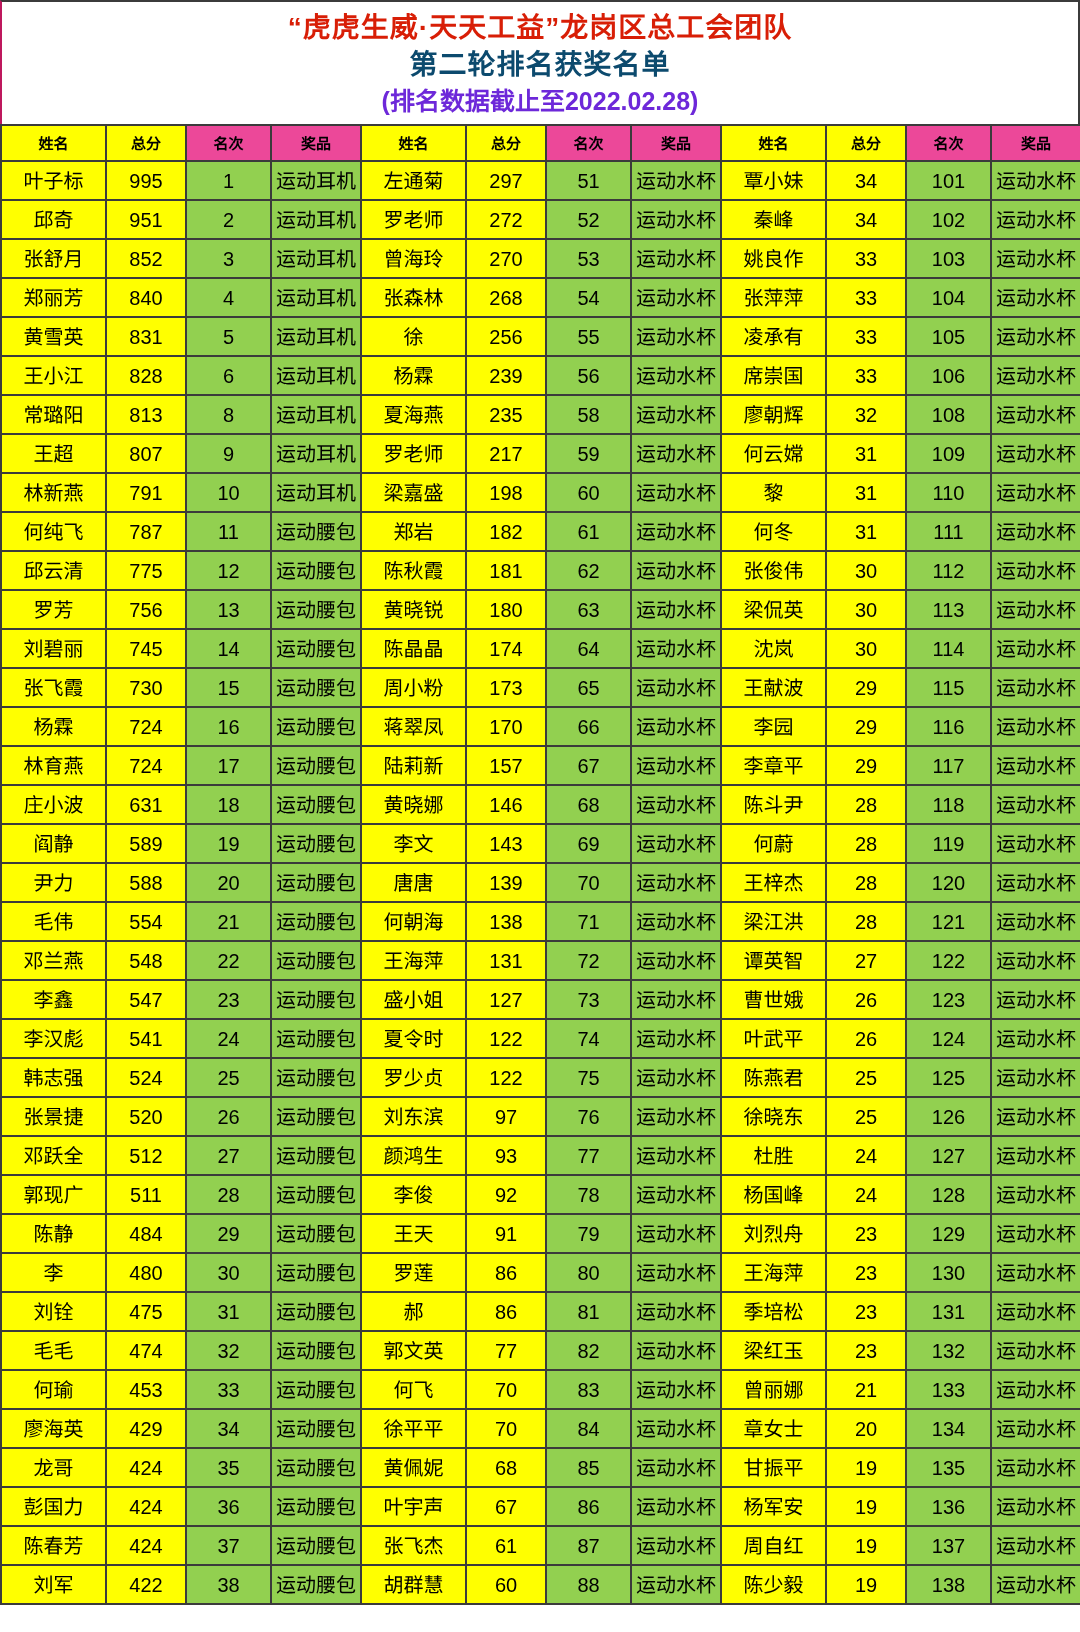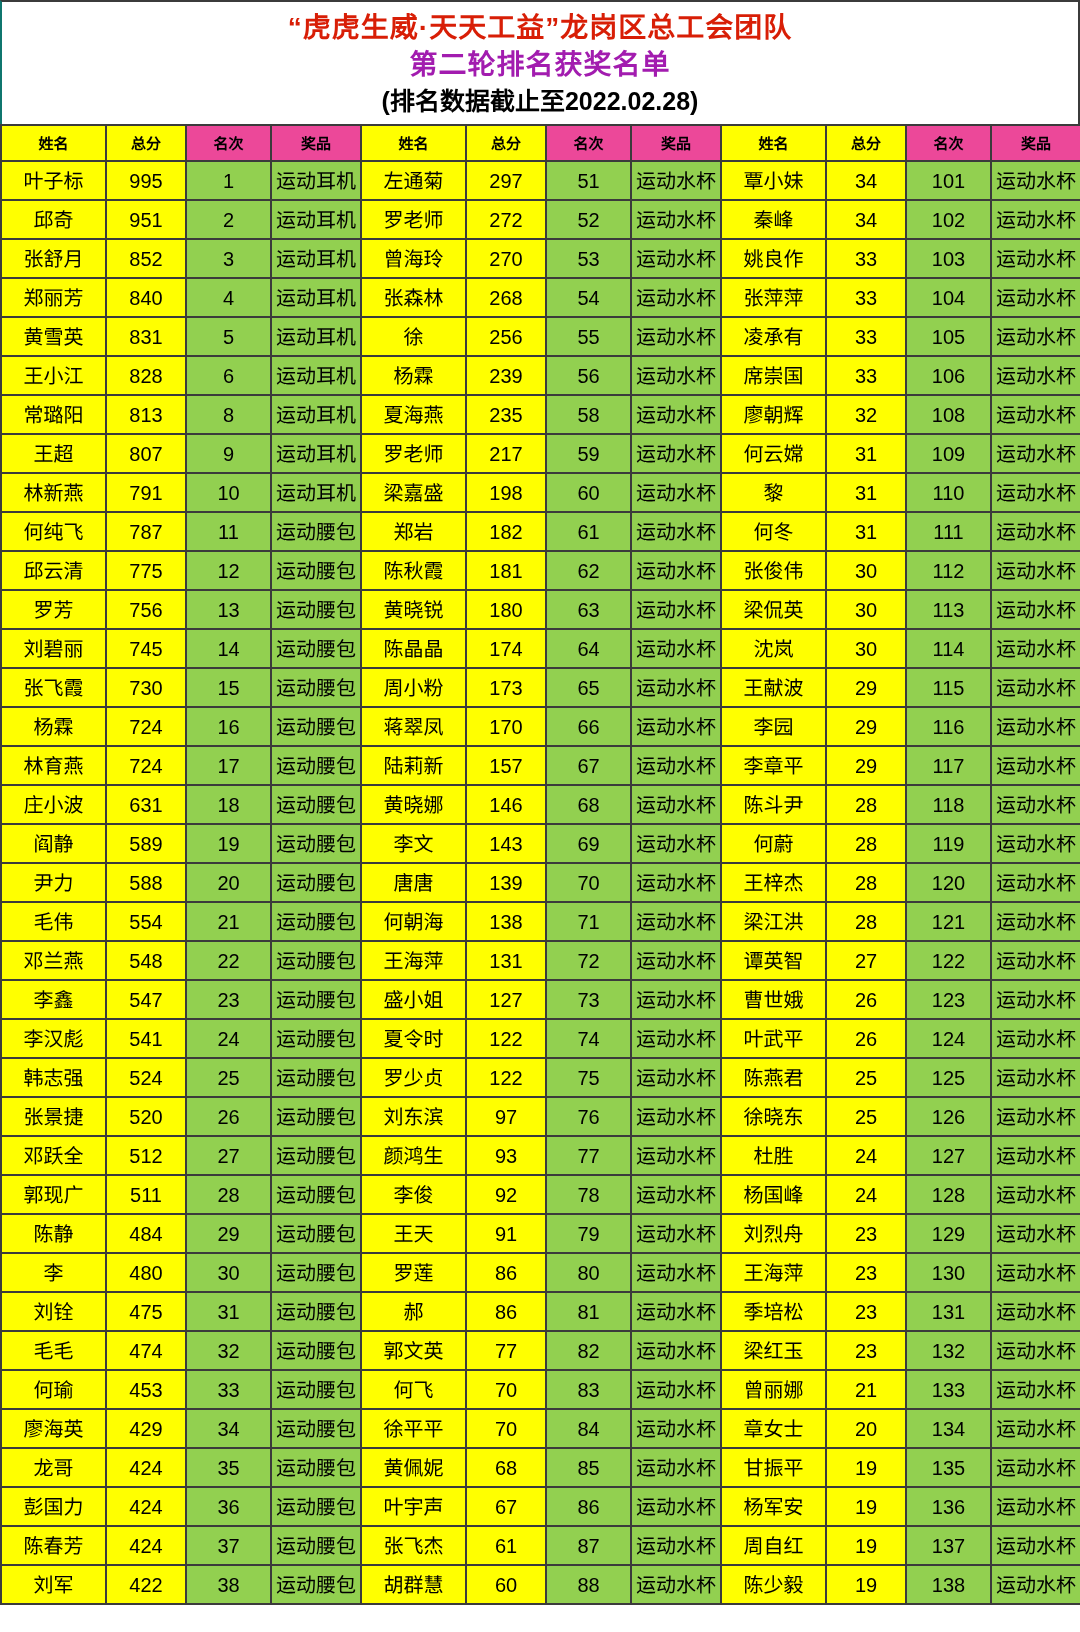--- a/index.html
+++ b/index.html
@@ -15,42 +15,42 @@
     box-sizing:border-box;
     background:#ffffff;
   }
   
   .title-block{
     box-sizing:border-box;
     width:1080px;
     padding:8px 0 6px 0;
     text-align:center;
     background:#ffffff;
-    border-left:2px solid #0f766e;
+    border-left:2px solid #be185d;
     border-right:2px solid #3b3b3b;
     border-top:2px solid #3b3b3b;
   }
   .title-line1{
     color:#d81e06;
     font-size:28px;
     font-weight:bold;
     line-height:1.32;
     letter-spacing:1px;
     white-space:nowrap;
   }
   .title-line2{
-    color:#a21caf;
+    color:#0c4a6e;
     font-size:28px;
     font-weight:bold;
     line-height:1.32;
     letter-spacing:1px;
     white-space:nowrap;
   }
   .title-line3{
-    color:#000000;
+    color:#6d28d9;
     font-size:25px;
     font-weight:bold;
     line-height:1.38;
     letter-spacing:0px;
     white-space:nowrap;
   }
   
   table.rank-table{
     border-collapse:collapse;
     width:1080px;

